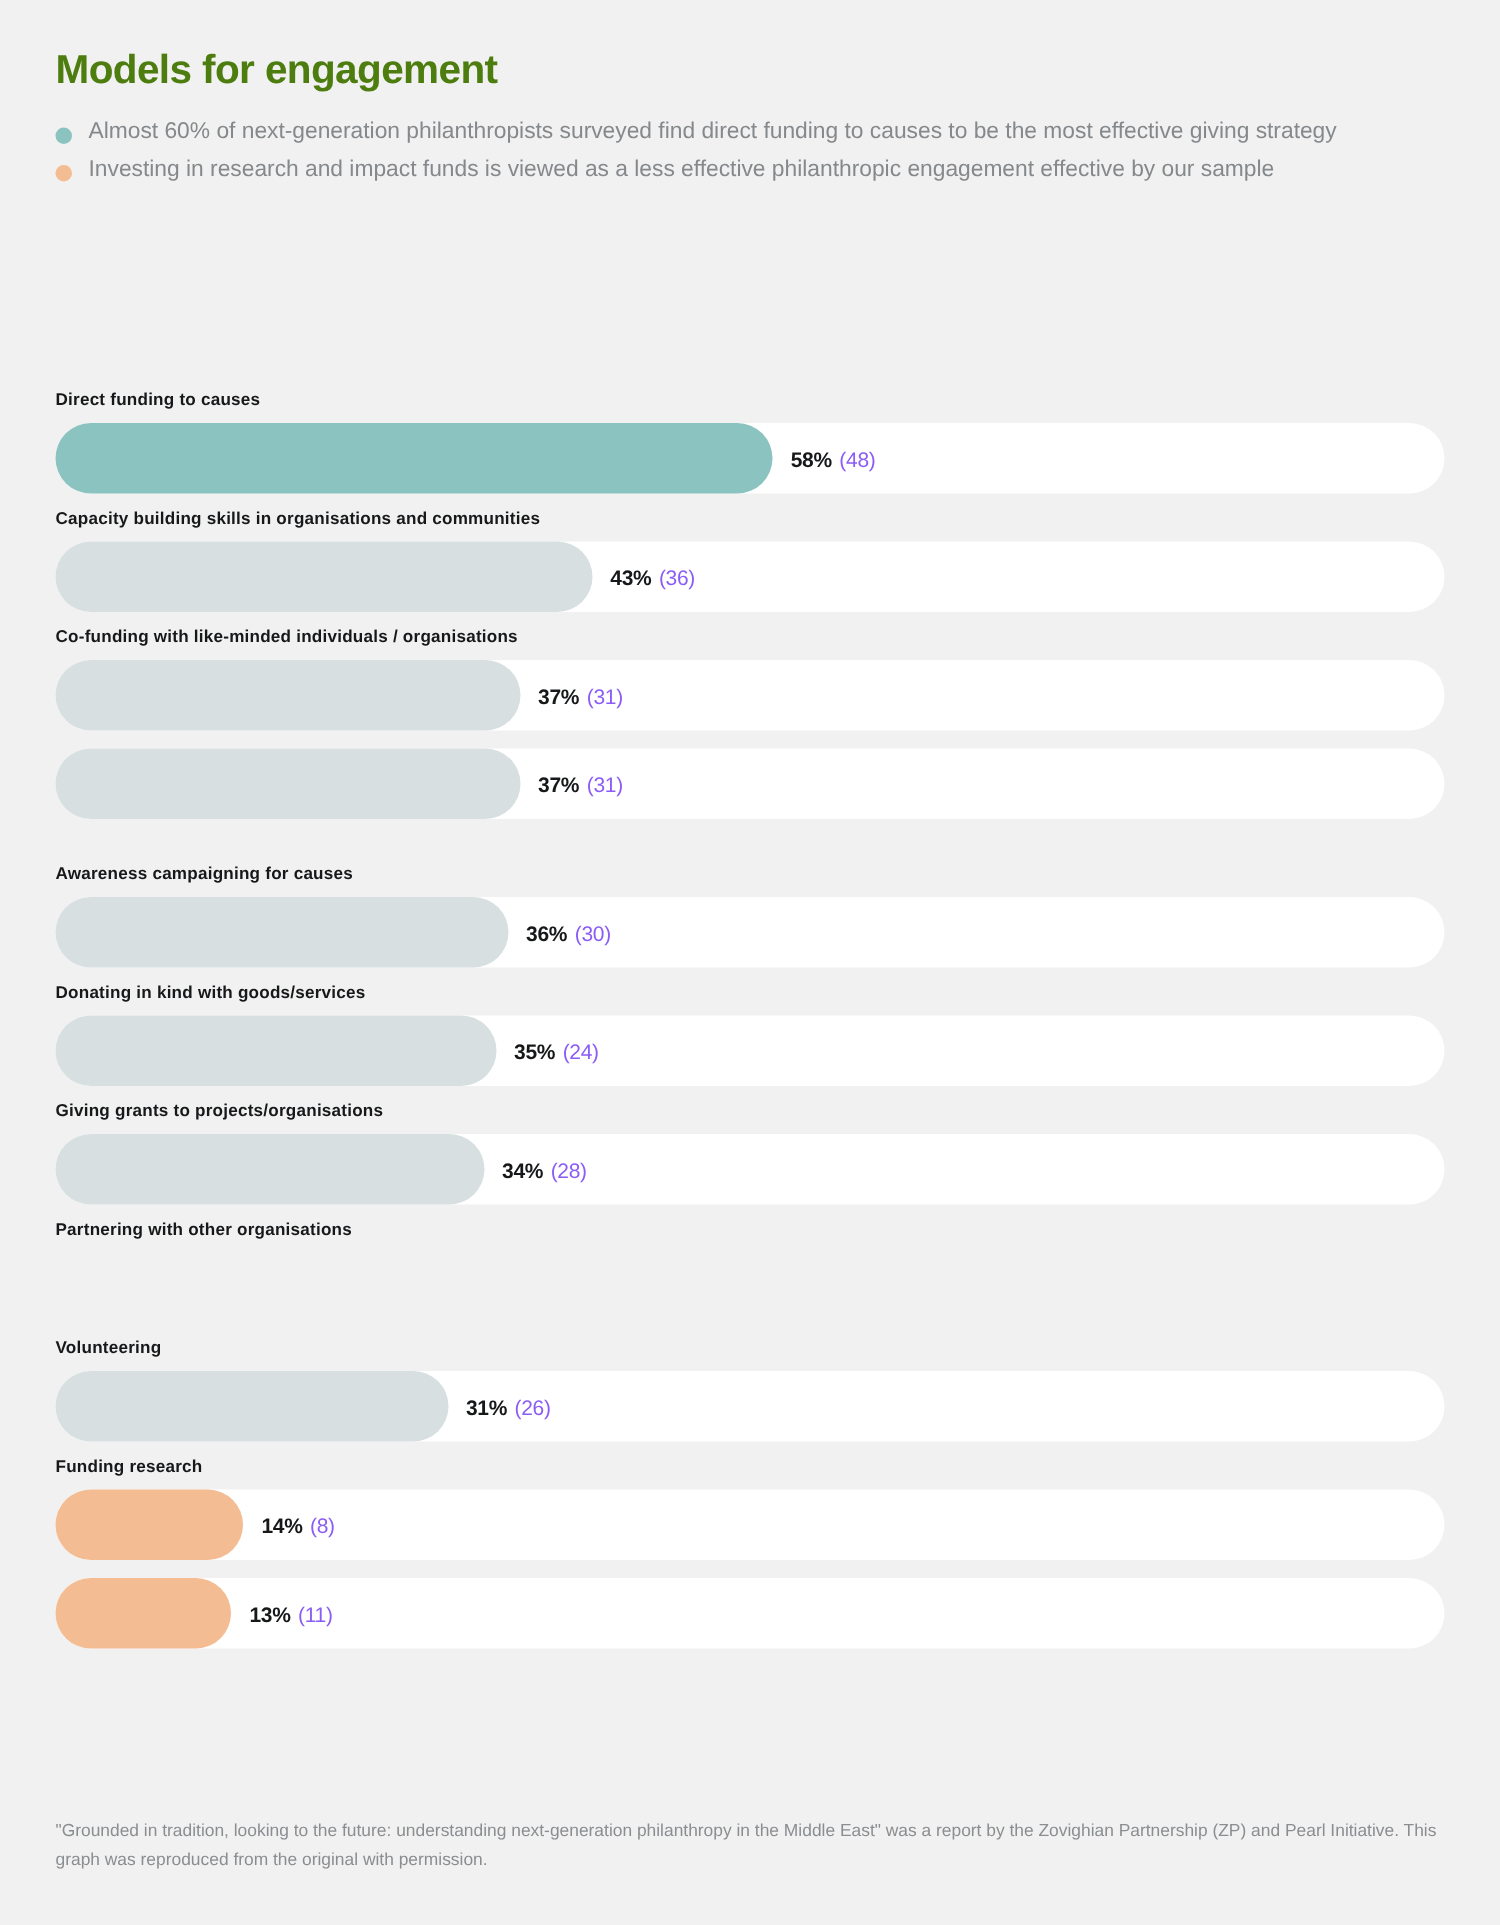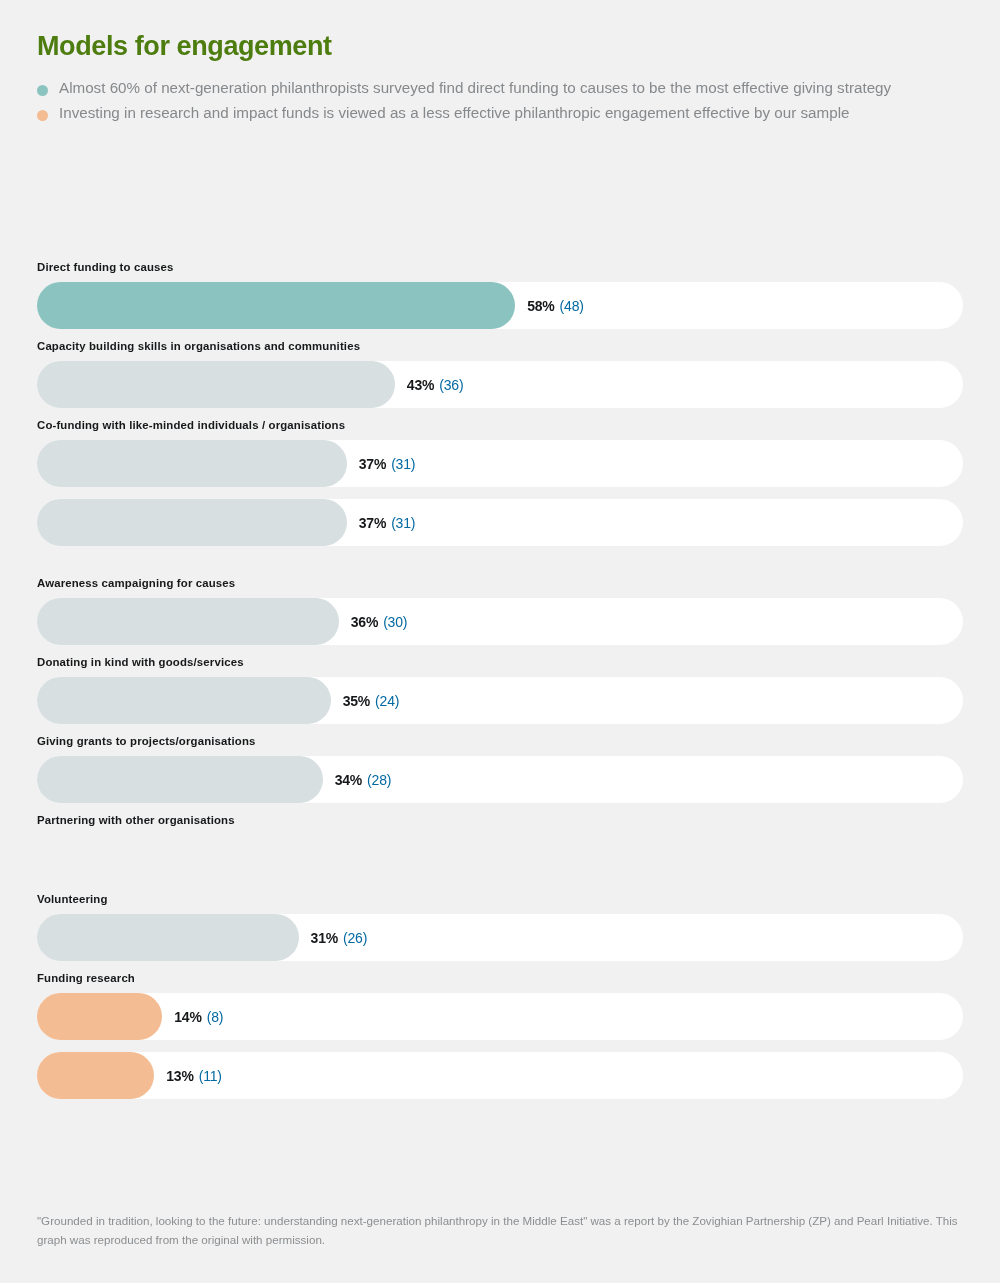--- a/index.html
+++ b/index.html
@@ -96,21 +96,21 @@
     white-space: nowrap;
     font-size: 14px;
     line-height: 1;
   }
   .bar-pct {
     font-weight: bold;
     color: #16181a;
     letter-spacing: -0.2px;
   }
   .bar-count {
-    color: #0369a1;
+    color: #8b5cf6;
     margin-left: 5px;
     letter-spacing: -0.2px;
   }
 
   
   .footnote {
     position: absolute;
     left: 37px;
     top: 1211px;
     width: 926px;

